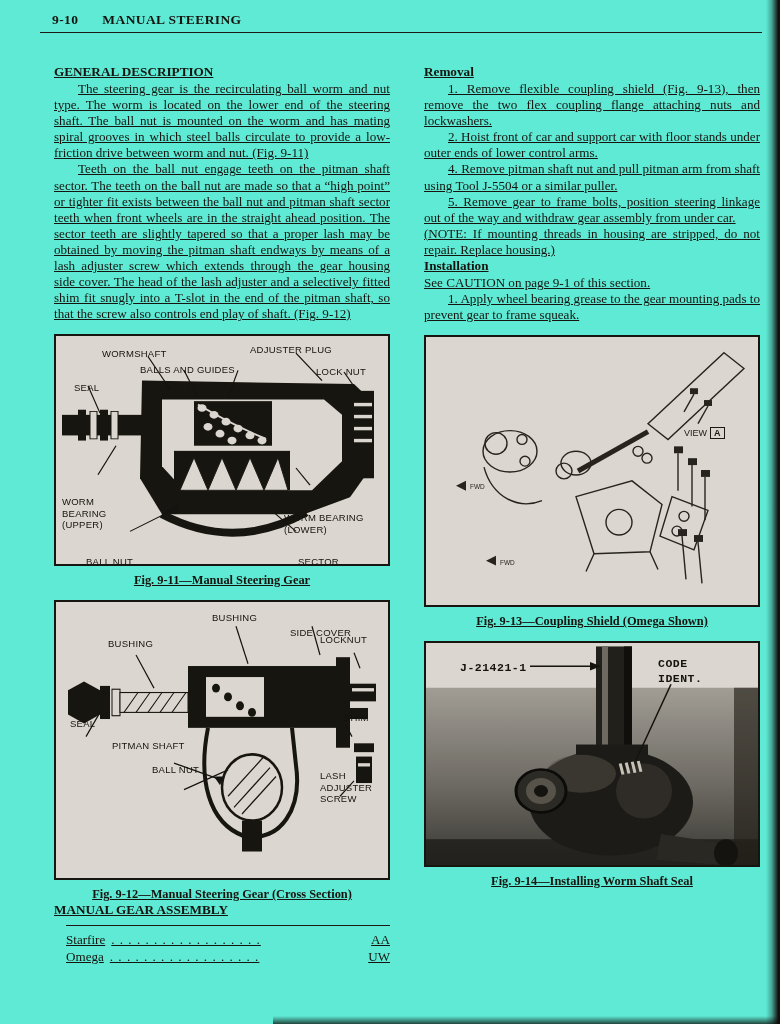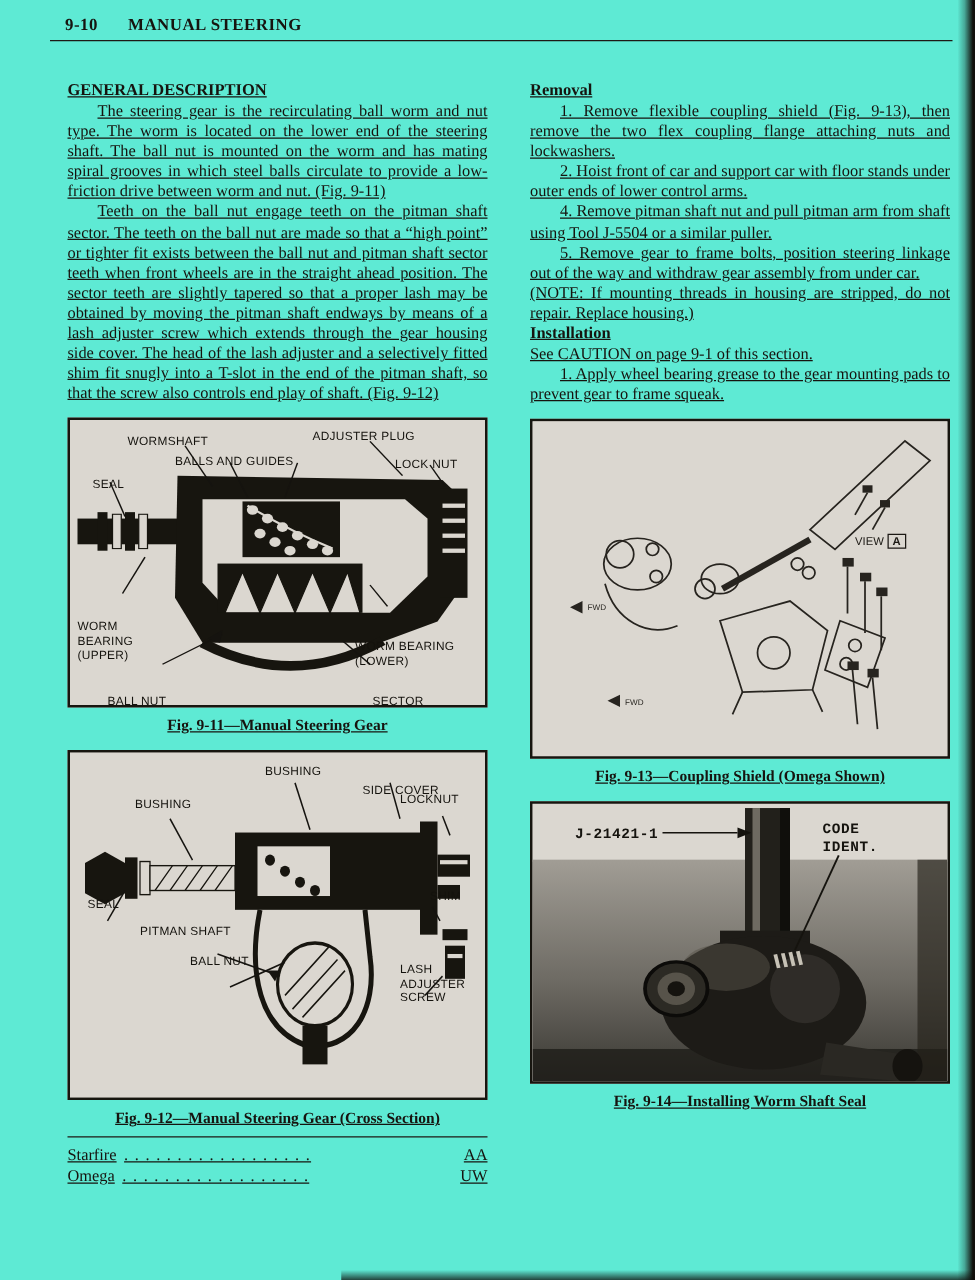--- a/index.html
+++ b/index.html
@@ -72,21 +72,21 @@
   }
   .view-label {
     position: absolute; display: flex; align-items: center; gap: 3px;
     font-family: "Liberation Sans", sans-serif; font-size: 9px; color: #1c1914;
   }
   .view-label .boxed {
     border: 1.2px solid #1c1914; padding: 0 3px; font-weight: bold;
   }
   .code-table {
     border-top: 1.6px solid #1d1a15;
-    margin-top: 7px; padding-top: 5px;
+    margin-top: 7px; padding-top: 5px; margin-left: 12px;
   }
   .code-row {
     display: flex; align-items: baseline;
     font-size: 13.1px; margin-top: 1px;
   }
   .code-row .dots {
     flex: 1; overflow: hidden; white-space: nowrap;
     padding: 0 6px; letter-spacing: 1px;
   }
   .edge-right {
@@ -227,20 +227,21 @@
           <span class="lbl" style="left:56px;top:138px;">PITMAN SHAFT</span>
           <span class="lbl" style="left:96px;top:162px;">BALL NUT</span>
           <span class="lbl" style="left:288px;top:110px;">SHIM</span>
           <span class="lbl" style="left:264px;top:168px;">LASH
 ADJUSTER
 SCREW</span>
         </div>
         <figcaption class="figcap">Fig. 9-12—Manual Steering Gear (Cross Section)</figcaption>
       </figure>
 
+      <h3 class="blockhead sp14">MANUAL GEAR ASSEMBLY</h3>
 
       <div class="code-table">
         <div class="code-row">
           <span>Starfire</span>
           <span class="dots">.  .  .  .  .  .  .  .  .  .  .  .  .  .  .  .  .  .</span>
           <span>AA</span>
         </div>
         <div class="code-row">
           <span>Omega</span>
           <span class="dots">.  .  .  .  .  .  .  .  .  .  .  .  .  .  .  .  .  .</span>

